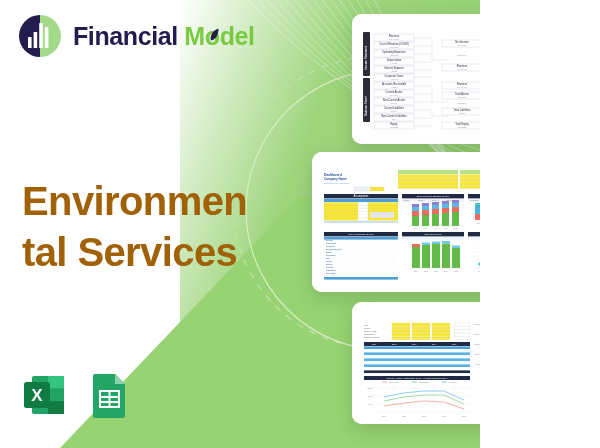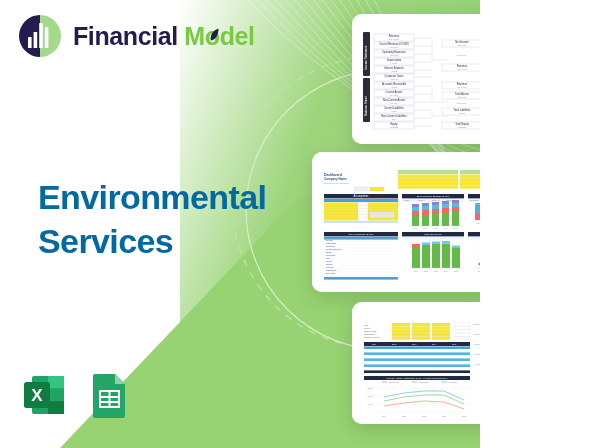--- a/index.html
+++ b/index.html
@@ -59,24 +59,24 @@
   .logo-text .w1 { color: #231c4f; }
   .logo-text .w2 { color: #7ac943; }
   .logo-text .leafwrap { position: relative; display: inline-block; }
   .logo-text .leafwrap svg {
     position: absolute; left: 4px; top: 6px;
   }
 
   
   .headline {
     position: absolute;
-    left: 38px; top: 176px;
+    left: 22px; top: 176px;
     width: 230px;
-    color: #0369a1;
-    font-size: 34px;
+    color: #a16207;
+    font-size: 40px;
     font-weight: bold;
     line-height: 1.28;
     letter-spacing: -0.6px;
     word-break: break-all;
   }
 
   
   .app-icons {
     position: absolute;
     left: 20px; top: 370px;

